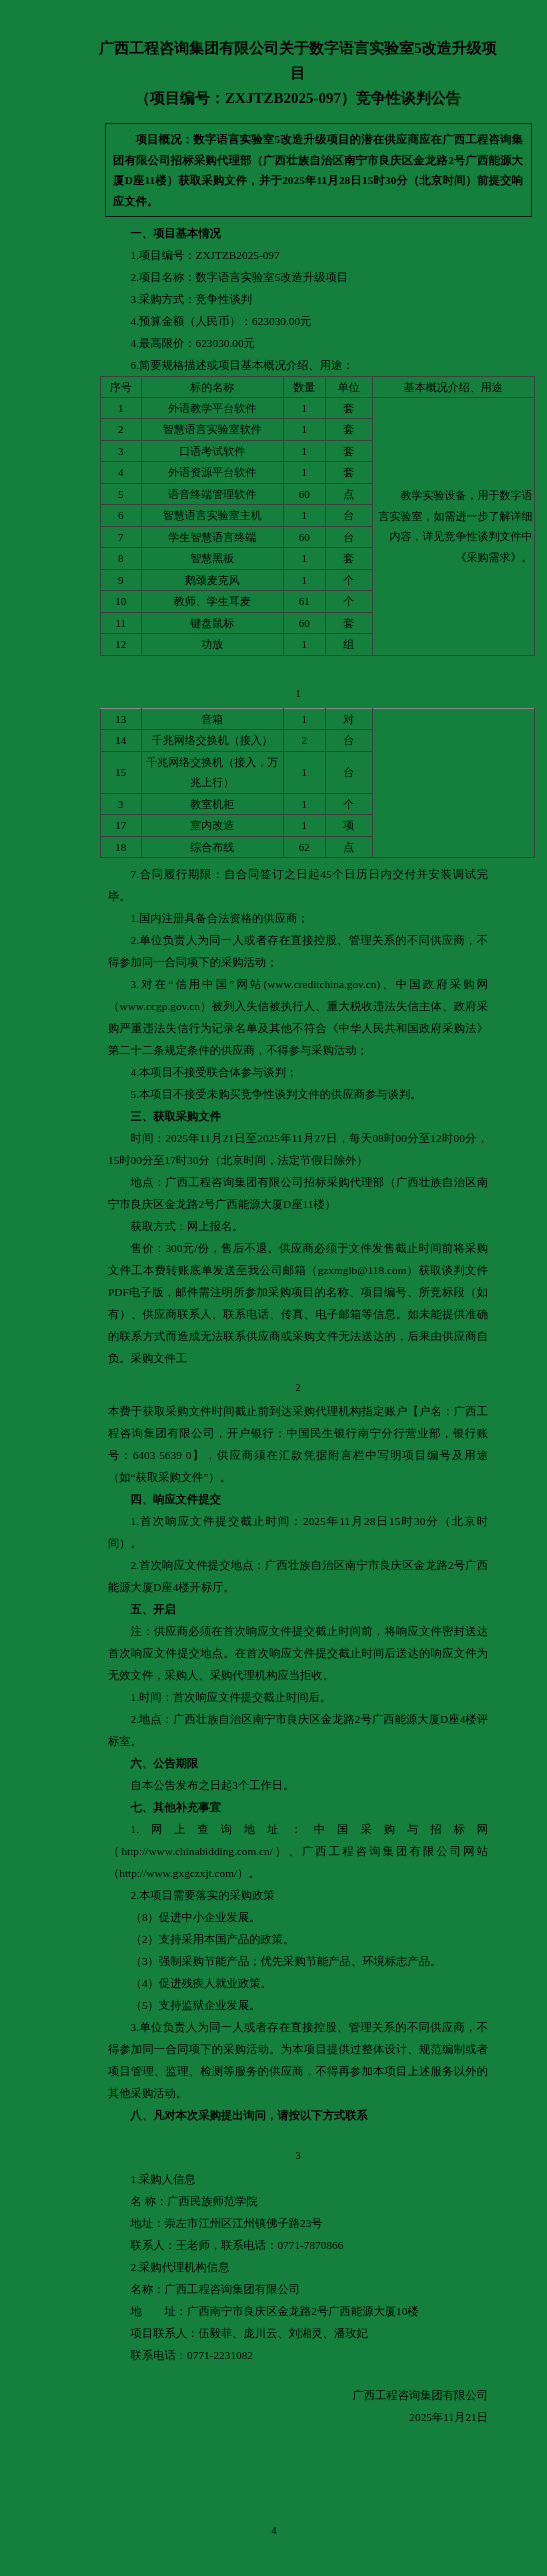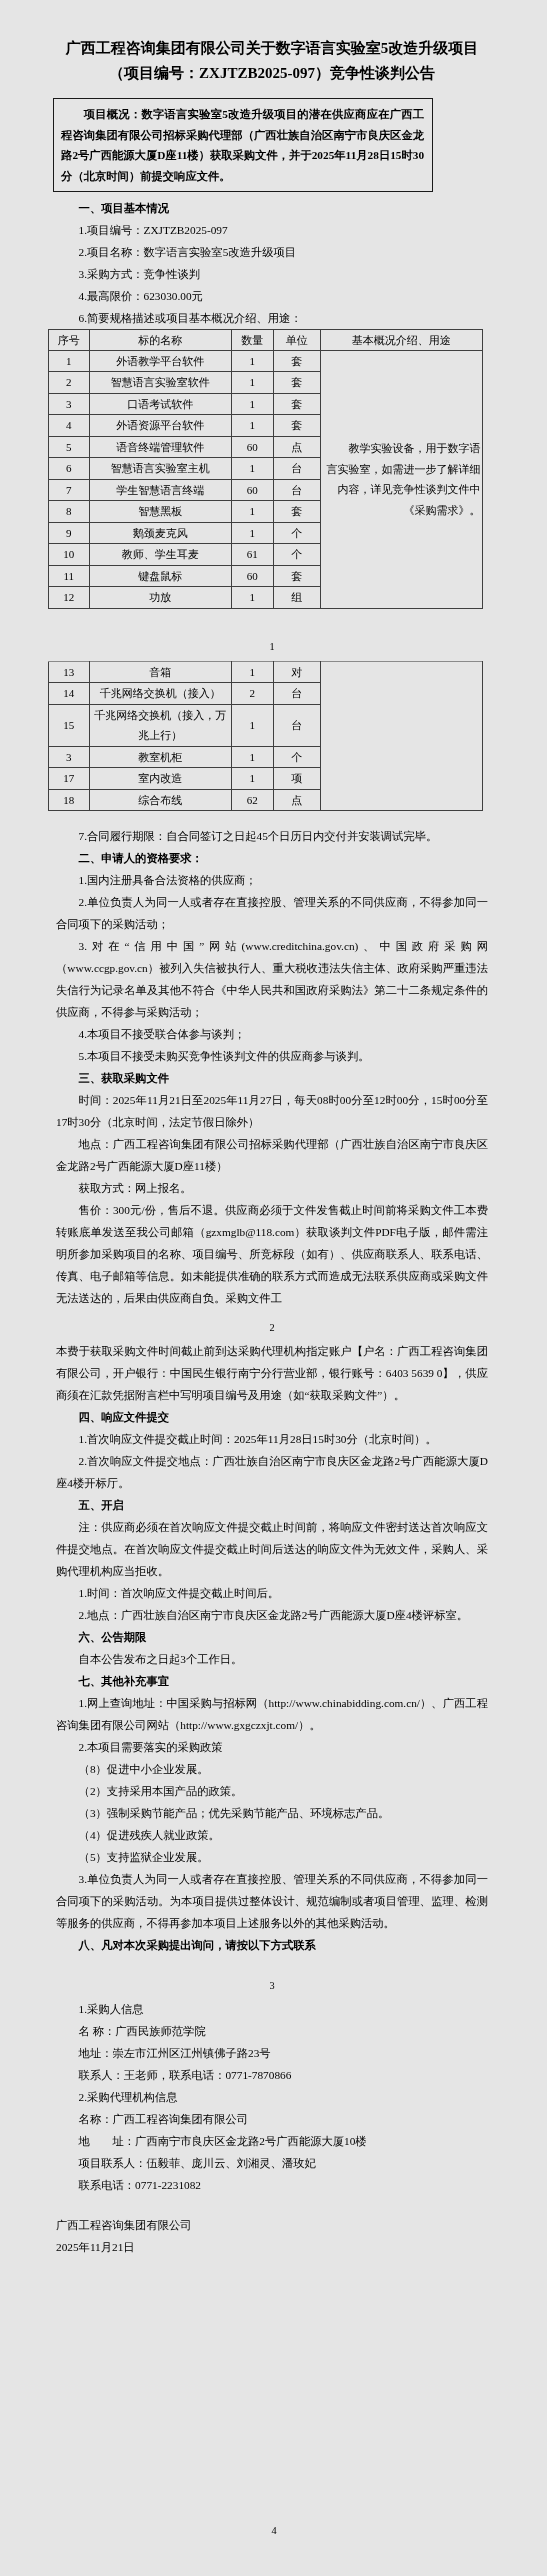--- a/index.html
+++ b/index.html
@@ -1,62 +1,63 @@
 <!DOCTYPE html>
 <html style="font-size:11px"><head>
 <meta charset="utf-8">
 <style>
   html,body{margin:0;padding:0;background:#ffffff;}
   body{width:548px;font-family:"Liberation Serif","DejaVu Serif",serif;color:#000;}
   .doc{position:relative;width:548px;height:2576px;box-sizing:border-box;
-       padding:36px 60px 0 56px;overflow:hidden;background:#e5e5e5;}
+       padding:36px 60px 0 108px;overflow:hidden;background:#15803d;}
   .title{font-size:15px;font-weight:bold;line-height:25px;text-align:center;margin:0 -9.6px;}
-  .obox{box-sizing:border-box;width:380px;margin:12.3px 0 0 -3.4px;border:1.4px solid #1a1a1a;
+  .obox{box-sizing:border-box;width:427px;margin:12.3px 0 0 -3.4px;border:1.4px solid #1a1a1a;
         padding:4.8px 7.5px;}
   .obox p{margin:0;font-size:11.3px;font-weight:bold;line-height:20.5px;text-align:justify;text-indent:2em;}
   .p{margin:0;font-size:11.3px;line-height:22px;text-align:justify;}
   .ind{text-indent:2em;}
   .b{font-weight:bold;}
-  .rt{}
+  .rt{text-align:right;}
   .pgnum{margin:0;font-size:10.3px;line-height:22px;text-align:center;}
   .pg1{margin-top:27px;margin-bottom:2.7px;}
   .pg2{margin-top:7.5px;margin-bottom:1.4px;}
   .pg3{margin-top:19px;margin-bottom:1.4px;}
   .pg4{position:absolute;left:0;right:0;top:2520px;text-align:center;font-size:10.3px;margin:0;}
   .h1m{margin-top:5.5px;}
   table.spec{border-collapse:collapse;table-layout:fixed;width:434px;margin-left:-8.2px;
              font-size:11px;}
   table.spec th,table.spec td{border:0.7px solid #3f3f3f;text-align:center;vertical-align:middle;
              padding:0 1.4px;font-weight:normal;box-sizing:border-box;}
   table.spec th{height:20.5px;}
   table.spec td{height:21px;line-height:20.5px;}
   td.note{text-align:justify;padding:0 5.5px;line-height:21px;}
   td.note .notetext{display:block;text-indent:2em;text-align:right;}
   .t2{margin-top:2.7px;}
   .t2 tr.first td{border-top:1.4px solid #8a8a8a;}
-  .aftertable{margin-top:14px;}
+  .aftertable{margin-top:5px;}
   .sig{margin-top:18px;}
   .col-no{width:41px;}.col-name{width:142px;}.col-qty{width:42px;}.col-unit{width:47px;}.col-note{width:162px;}
 </style>
 </head>
 <body>
 
 <div class="doc">
 
   <div class="title">广西工程咨询集团有限公司关于数字语言实验室5改造升级项目</div>
   <div class="title">（项目编号：ZXJTZB2025-097）竞争性谈判公告</div>
 
   <div class="obox">
     <p>项目概况：数字语言实验室5改造升级项目的潜在供应商应在广西工程咨询集团有限公司招标采购代理部（广西壮族自治区南宁市良庆区金龙路2号广西能源大厦D座11楼）获取采购文件，并于2025年11月28日15时30分（北京时间）前提交响应文件。</p>
   </div>
 
   <p class="p ind b h1m">一、项目基本情况</p>
   <p class="p ind">1.项目编号：ZXJTZB2025-097</p>
   <p class="p ind">2.项目名称：数字语言实验室5改造升级项目</p>
   <p class="p ind">3.采购方式：竞争性谈判</p>
+  <p class="p ind">4.预算金额（人民币）：623030.00元</p>
   <p class="p ind">4.最高限价：623030.00元</p>
   <p class="p ind">6.简要规格描述或项目基本概况介绍、用途：</p>
 
   <table class="spec">
     <colgroup>
         <col class="col-no">
         <col class="col-name">
         <col class="col-qty">
         <col class="col-unit">
         <col class="col-note">
@@ -193,21 +194,20 @@
       <td>18</td>
       <td>综合布线</td>
       <td>62</td>
       <td>点</td>
     </tr>
   </tbody>
     </table>
 
   <p class="p ind aftertable">7.合同履行期限：自合同签订之日起45个日历日内交付并安装调试完毕。</p>
 
-  <p class="p ind b">二、申请人的资格要求：</p>
   <p class="p ind">1.国内注册具备合法资格的供应商；</p>
   <p class="p ind">2.单位负责人为同一人或者存在直接控股、管理关系的不同供应商，不得参加同一合同项下的采购活动；</p>
   <p class="p ind">3.对在“信用中国”网站(www.creditchina.gov.cn)、中国政府采购网（www.ccgp.gov.cn）被列入失信被执行人、重大税收违法失信主体、政府采购严重违法失信行为记录名单及其他不符合《中华人民共和国政府采购法》第二十二条规定条件的供应商，不得参与采购活动；</p>
   <p class="p ind">4.本项目不接受联合体参与谈判；</p>
   <p class="p ind">5.本项目不接受未购买竞争性谈判文件的供应商参与谈判。</p>
 
   <p class="p ind b">三、获取采购文件</p>
   <p class="p ind">时间：2025年11月21日至2025年11月27日，每天08时00分至12时00分，15时00分至17时30分（北京时间，法定节假日除外）</p>
   <p class="p ind">地点：广西工程咨询集团有限公司招标采购代理部（广西壮族自治区南宁市良庆区金龙路2号广西能源大厦D座11楼）</p>
   <p class="p ind">获取方式：网上报名。</p>

